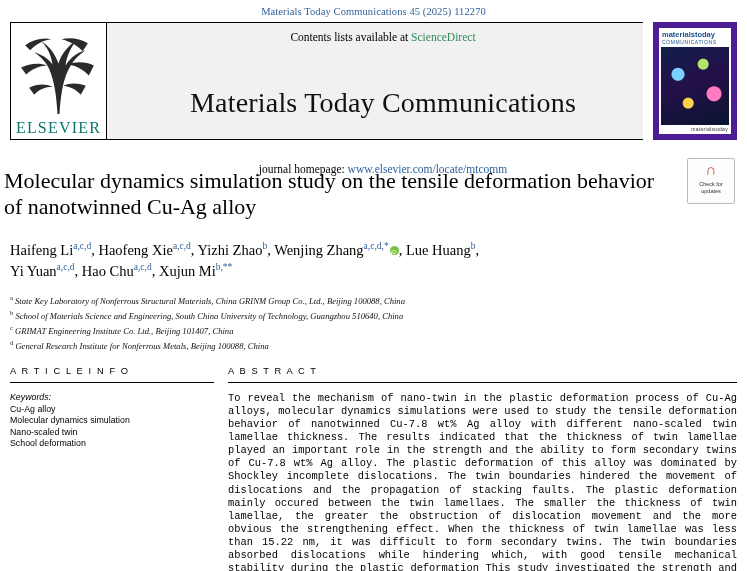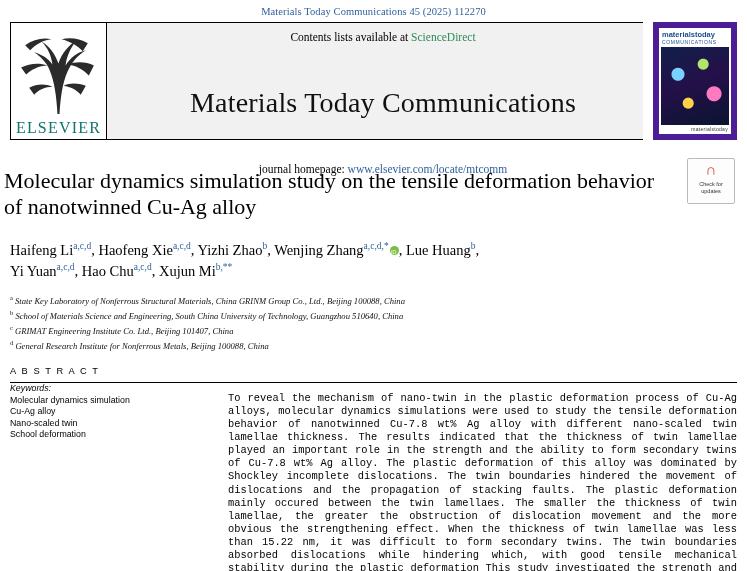--- a/index.html
+++ b/index.html
@@ -266,20 +266,21 @@
   }
 
   .body-row {
     margin: 0 10px;
     display: flex;
   }
   .keywords-title {
     font-family: "Liberation Sans", sans-serif;
     font-size: 8.8px;
     font-style: italic;
+    margin-top: 9px;
     margin-bottom: 2px;
   }
   .keyword {
     font-family: "Liberation Sans", sans-serif;
     font-size: 8.8px;
     line-height: 11.5px;
     color: #000;
   }
   .abstract-text {
     font-family: Liberation Mono, monospace;
@@ -352,31 +353,35 @@
   </div>
 
   <div class="affiliations">
     <div><sup>a</sup> <span>State Key Laboratory of Nonferrous Structural Materials, China GRINM Group Co., Ltd., Beijing 100088, China</span></div>
     <div><sup>b</sup> <span>School of Materials Science and Engineering, South China University of Technology, Guangzhou 510640, China</span></div>
     <div><sup>c</sup> <span>GRIMAT Engineering Institute Co. Ltd., Beijing 101407, China</span></div>
     <div><sup>d</sup> <span>General Research Institute for Nonferrous Metals, Beijing 100088, China</span></div>
   </div>
 
   <div class="sec-head-row">
+    <div class="col-left">
+      <div class="sec-head">A R T I C L E  I N F O</div>
+      <hr class="rule rule-thin">
+    </div>
     <div class="col-right">
       <div class="sec-head">A B S T R A C T</div>
       <hr class="rule rule-thin">
     </div>
   </div>
 
   <div class="body-row">
     <div class="col-left">
       <div class="keywords-title">Keywords:</div>
+      <div class="keyword">Cu-Ag alloy</div>
       <div class="keyword">Molecular dynamics simulation</div>
-      <div class="keyword">Cu-Ag alloy</div>
       <div class="keyword">Nano-scaled twin</div>
       <div class="keyword">School deformation</div>
     </div>
     <div class="col-right">
       <div class="abstract-text">To reveal the mechanism of nano-twin in the plastic deformation process of Cu-Ag alloys, molecular dynamics simulations were used to study the tensile deformation behavior of nanotwinned Cu-7.8 wt% Ag alloy with different nano-scaled twin lamellae thickness. The results indicated that the thickness of twin lamellae played an important role in the strength and the ability to form secondary twins of Cu-7.8 wt% Ag alloy. The plastic deformation of this alloy was dominated by Shockley incomplete dislocations. The twin boundaries hindered the movement of dislocations and the propagation of stacking faults. The plastic deformation mainly occured between the twin lamellaes. The smaller the thickness of twin lamellae, the greater the obstruction of dislocation movement and the more obvious the strengthening effect. When the thickness of twin lamellae was less than 15.22 nm, it was difficult to form secondary twins. The twin boundaries absorbed dislocations while hindering which, with good tensile mechanical stability during the plastic deformation This study investigated the strength and dislocation absorption capacity of twin boundaries during plastic deformation, providing new ideas and methods for the development of high-strength and high-ductility nano-twinned metallic materials.</div>
     </div>
   </div>
 
 </div>
 

